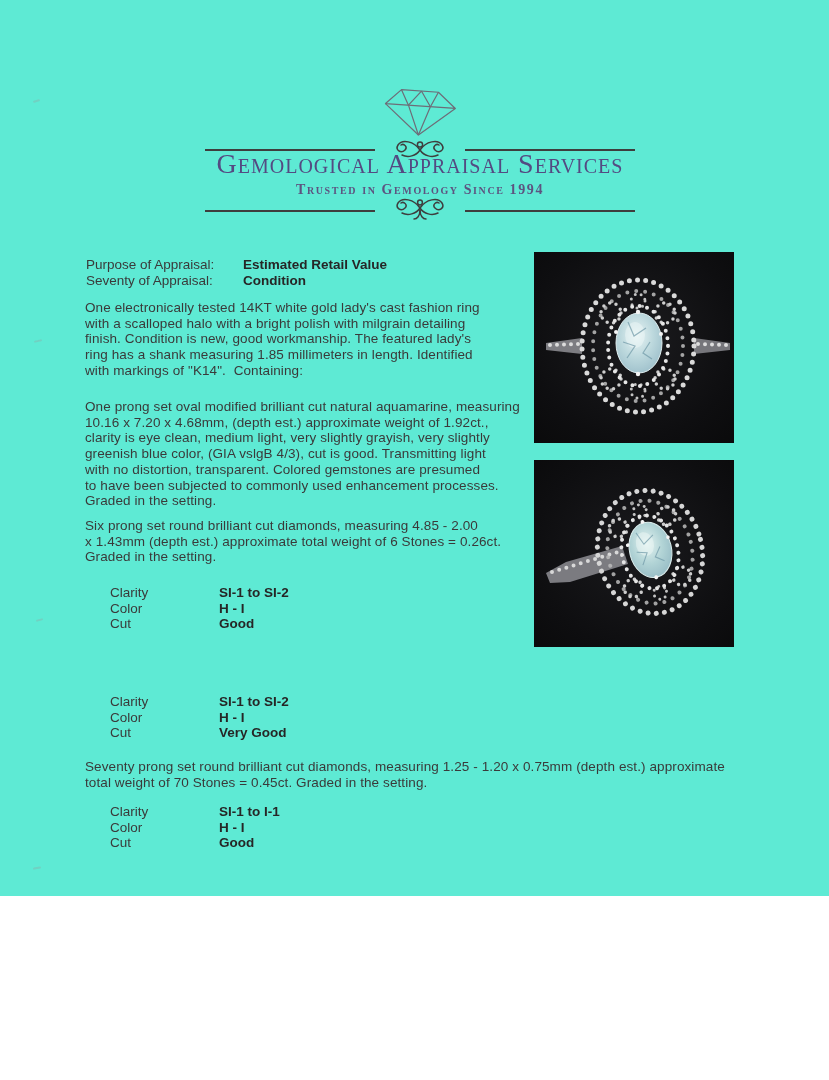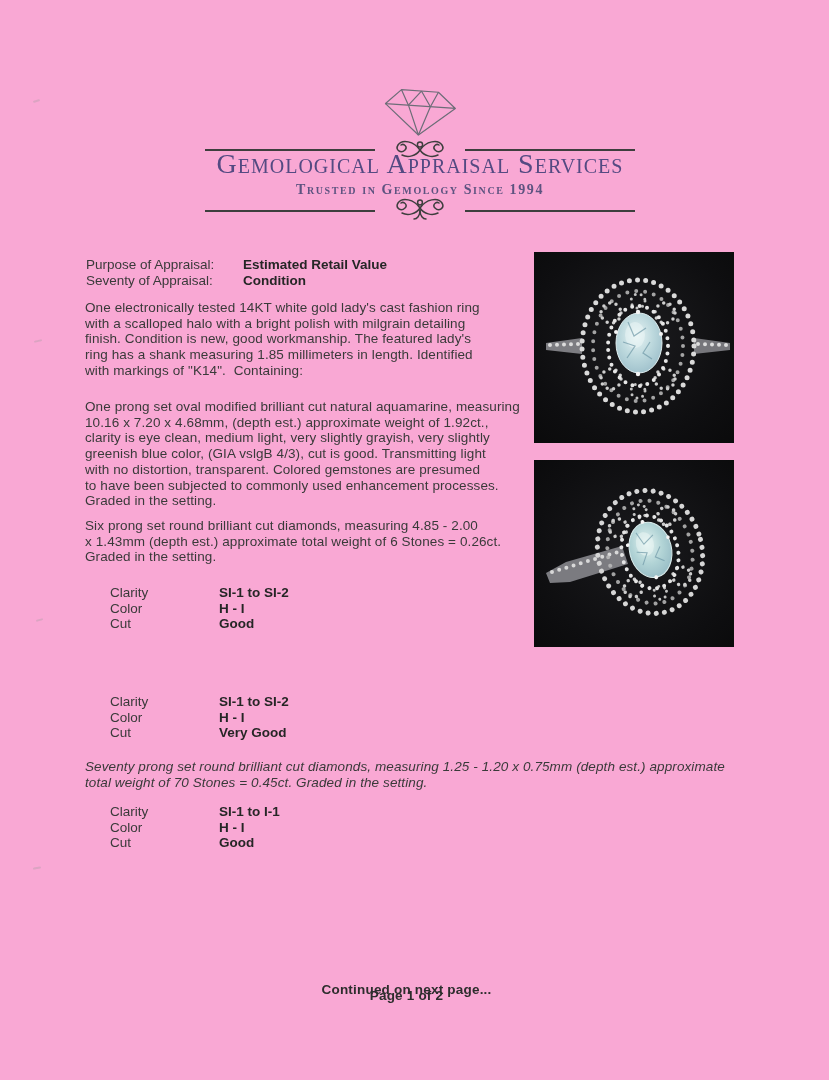--- a/index.html
+++ b/index.html
@@ -1,18 +1,18 @@
 <!DOCTYPE html>
 <html><head>
 <meta charset="utf-8">
 <style>
   html,body{margin:0;padding:0;background:#ffffff;}
   .sheet{
-    position:relative;width:829px;height:1080px;overflow:hidden;
-    background:#f9a8d4;
+    position:relative;width:829px;height:896px;overflow:hidden;
+    background:#5eead4;
     font-family:"Liberation Sans",sans-serif;
     color:#3a3a3a;
   }
   
   .speck{position:absolute;background:#9a9a9a;opacity:.32;border-radius:2px;}
   
   .brand-block{position:absolute;left:205px;top:86px;width:430px;}
   .diamond-logo{position:absolute;left:172px;top:0;}
   .rule-row{position:absolute;left:0;width:430px;height:26px;display:flex;align-items:center;}
   .rule-row .seg{flex:1;height:2px;background:#3e3e3e;}
@@ -38,21 +38,21 @@
   
   .para{
     position:absolute;left:85px;margin:0;
     font-size:13.5px;line-height:15.7px;letter-spacing:.1px;
     white-space:pre-wrap;color:#3a3a3a;
   }
   .p1{top:300px;width:460px;}
   .p2{top:399px;width:470px;}
   .p3{top:518px;width:470px;}
   .p4{top:649px;width:680px;}
-  .p5{top:759px;width:680px;font-style:italic;}
+  .p5{top:759px;width:680px;}
   
   .stone-table{position:absolute;left:110px;font-size:13.5px;line-height:15.5px;}
   .t1{top:585px;} .t2{top:694px;} .t3{top:804px;}
   .stone-table .row{display:flex;}
   .stone-table .s-label{width:97px;color:#3a3a3a;}
   .stone-table .s-value{font-weight:bold;color:#262626;margin-left:12px;}
   
   .photo{position:absolute;left:534px;margin:0;line-height:0;}
   .photo1{top:252px;}
   .photo2{top:460px;}

